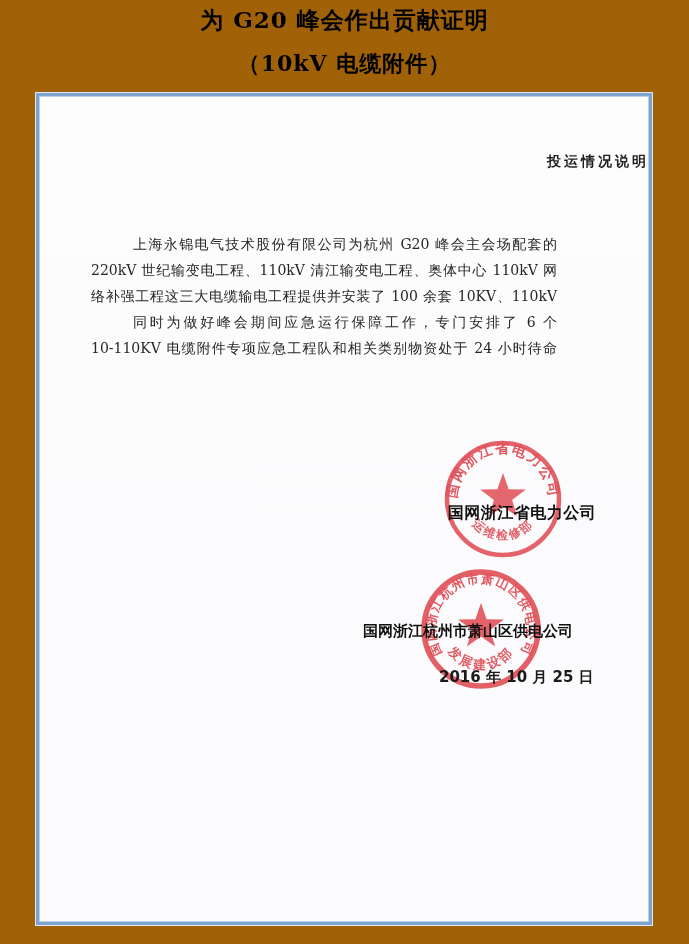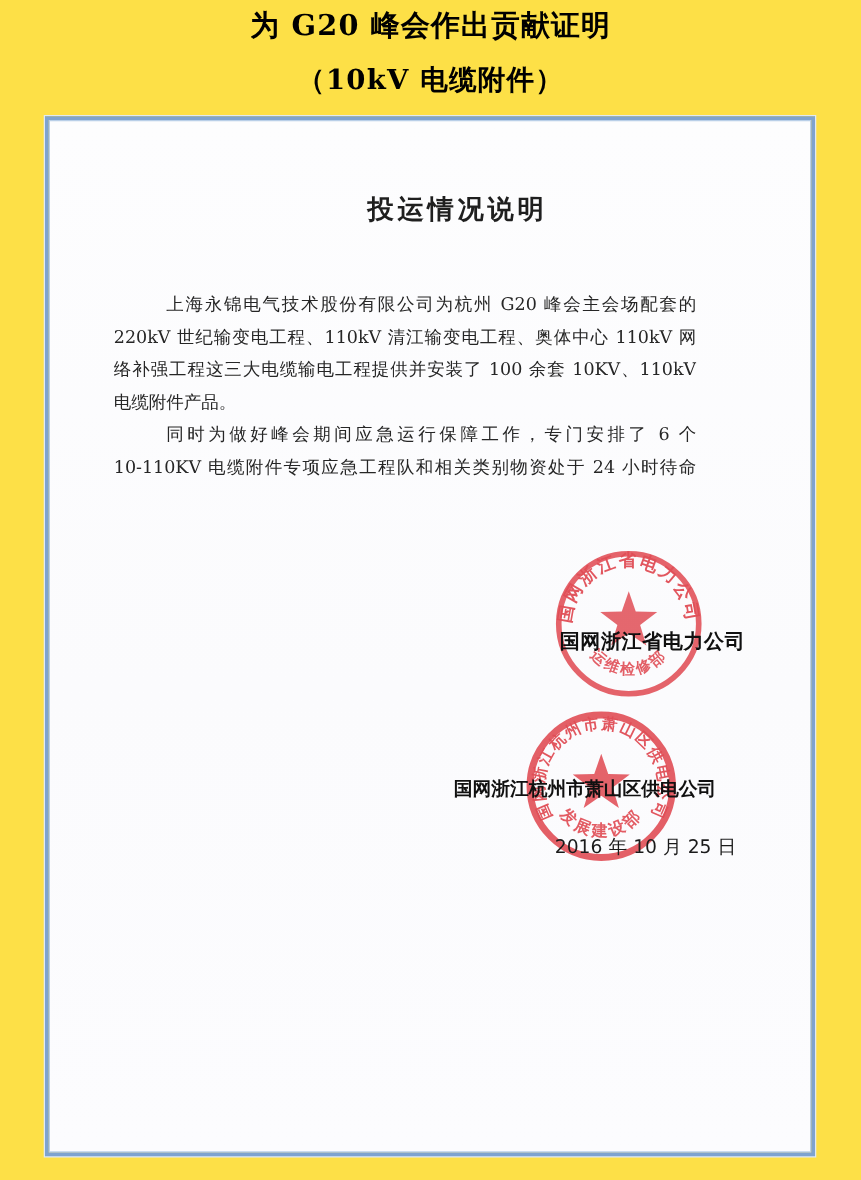--- a/index.html
+++ b/index.html
@@ -1,18 +1,18 @@
 <!DOCTYPE html>
 <html style="--seal-color: #e23f48;"><head>
 <meta charset="utf-8">
 <style>
   html,body { margin:0; padding:0; background:#ffffff; }
   .canvas {
     position:relative; width:689px; height:944px; margin:0 auto;
-    background:#fde047; overflow:hidden;
+    background:#a16207; overflow:hidden;
     font-family:"DejaVu Sans", sans-serif;
   }
   .main-title {
     position:absolute; top:5px; left:0; width:100%;
     text-align:center; font-family:"DejaVu Serif", serif;
     font-weight:bold; font-size:23px; color:#000; letter-spacing:1px;
   }
   .sub-title {
     position:absolute; top:49px; left:0; width:100%;
     text-align:center; font-family:"DejaVu Serif", serif;
@@ -20,22 +20,22 @@
   }
   .scan {
     position:absolute; left:36px; top:93px; width:616px; height:832px;
     box-sizing:border-box;
     background:linear-gradient(180deg,#fdfdfe 0%, #fbfbfd 55%, #fcfcfe 100%);
     border:3px solid #7ea3cf;
     box-shadow:0 0 0 1px #b9cfe8 inset, 0 0 0 1px #dfe9f5;
   }
   .scan-heading {
     position:absolute; top:57px; left:0; width:100%;
-    text-align:center; font-size:21px; font-weight:bold;
-    color:#1f1f1f; letter-spacing:3px;margin-left:22px;
+    text-align:right; font-size:14px; font-weight:bold;
+    color:#1f1f1f; letter-spacing:3px;
   }
   .body-text {
     position:absolute; left:52px; top:135px; width:466px;
     font-family:"DejaVu Serif", serif; font-size:14px; color:#262626;
   }
   .line { height:26px; line-height:26px; overflow:hidden; }
   .line.full { text-align:justify; text-align-last:justify; }
   .line.indent { text-indent:3em; }
   .line.last { text-align:left; }
   .seal {
@@ -47,41 +47,40 @@
   .seal-2 { left:372px; top:463px; }
   .seal text { font-family:"DejaVu Sans", sans-serif; font-weight:bold; }
   .sig {
     position:absolute; font-weight:bold; color:#101010;
     white-space:nowrap; text-align:center;
   }
   .sig-1 { left:395px; top:407px; width:176px; font-size:16px; letter-spacing:0.5px; }
   .sig-2 { left:322px; top:526px; width:214px; font-size:15px; }
   .date-line {
     position:absolute; left:400px; top:572px; width:150px;
-    text-align:right; font-size:15px; font-weight:normal; color:#1a1a1a;
+    text-align:right; font-size:15px; font-weight:bold; color:#1a1a1a;
     white-space:nowrap;
   }
 </style>
 </head>
 <body>
 
 <div class="canvas">
 
   <div class="main-title">为 G20 峰会作出贡献证明</div>
   <div class="sub-title">（10kV 电缆附件）</div>
 
   <div class="scan">
 
     <div class="scan-heading">投运情况说明</div>
 
     <div class="body-text">
       <div class="line full indent">上海永锦电气技术股份有限公司为杭州 G20 峰会主会场配套的</div>
       <div class="line full">220kV 世纪输变电工程、110kV 清江输变电工程、奥体中心 110kV 网</div>
       <div class="line full">络补强工程这三大电缆输电工程提供并安装了 100 余套 10KV、110kV</div>
-      <div class="line last">电缆附件产品。</div>
       <div class="line full indent">同时为做好峰会期间应急运行保障工作，专门安排了 6 个</div>
       <div class="line full">10-110KV 电缆附件专项应急工程队和相关类别物资处于 24 小时待命</div>
     </div>
 
     <svg class="seal seal-1" viewBox="0 0 140 140">
       <defs>
         <path id="arcTop1" d="M 26.8,85.7 A 46,46 0 1 1 113.2,85.7" fill="none"></path>
         <path id="arcBot1" d="M 37.2,92.9 A 40,40 0 0 0 102.8,92.9" fill="none"></path>
       </defs>
       <circle cx="70" cy="70" r="56" fill="none" stroke="currentColor" stroke-width="4.5" opacity="0.88"></circle>

